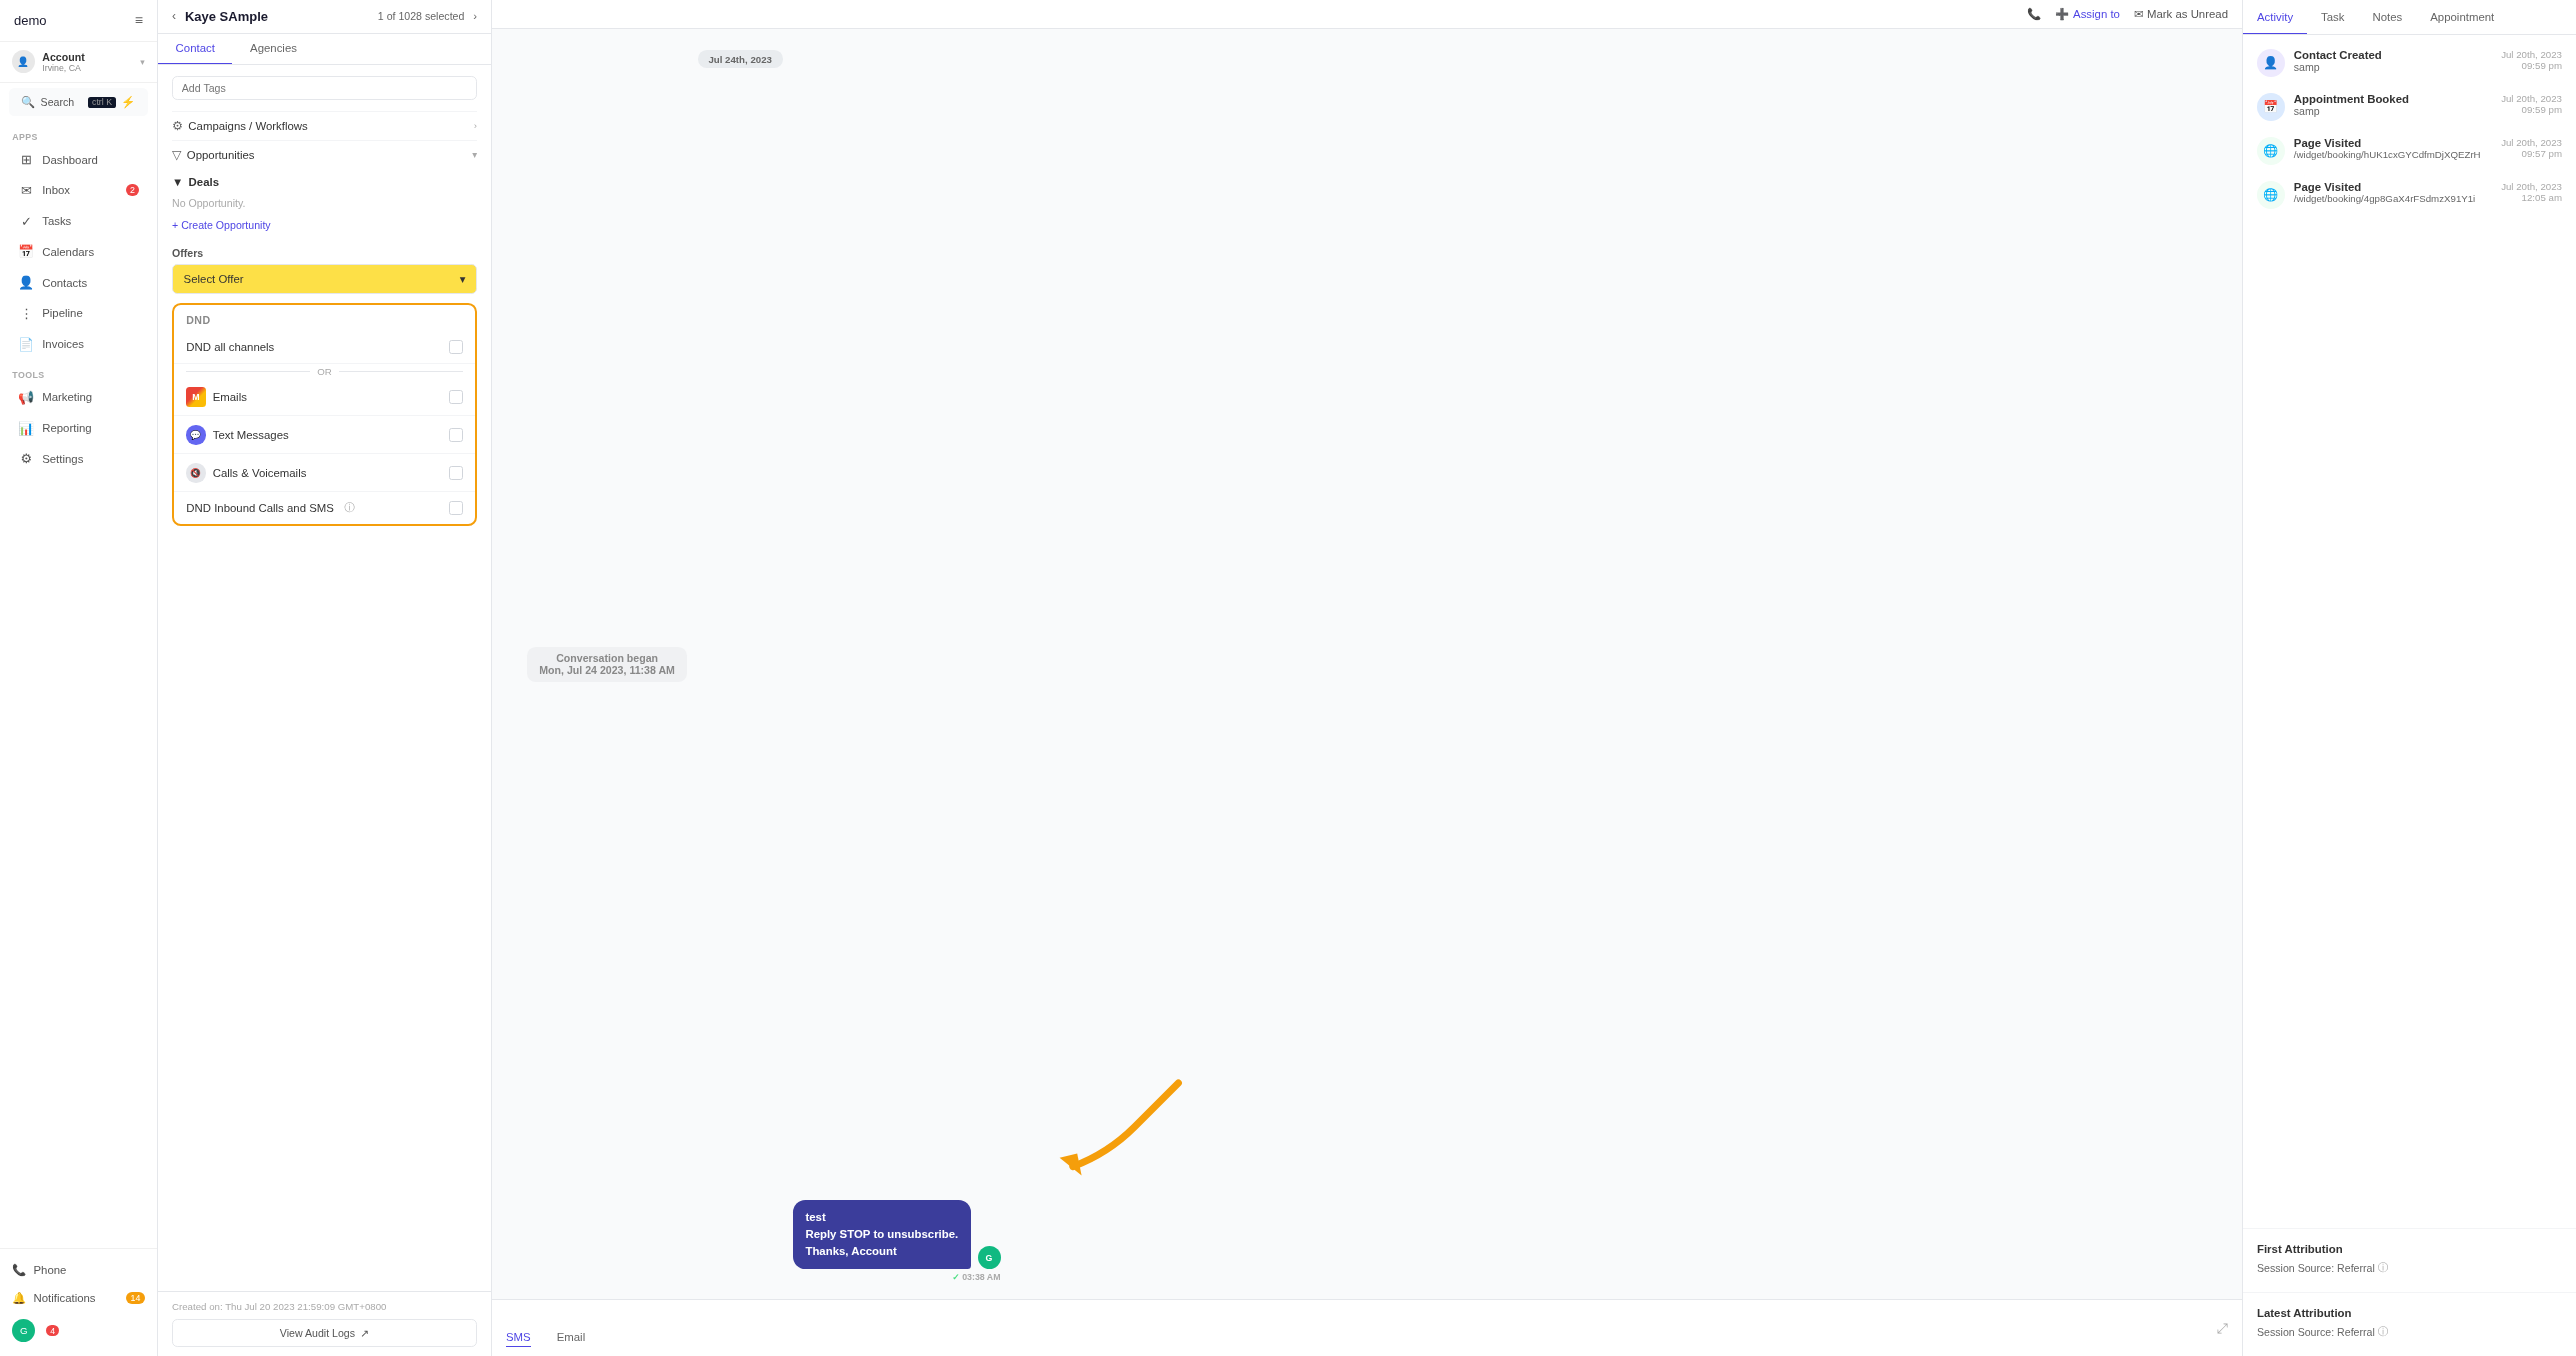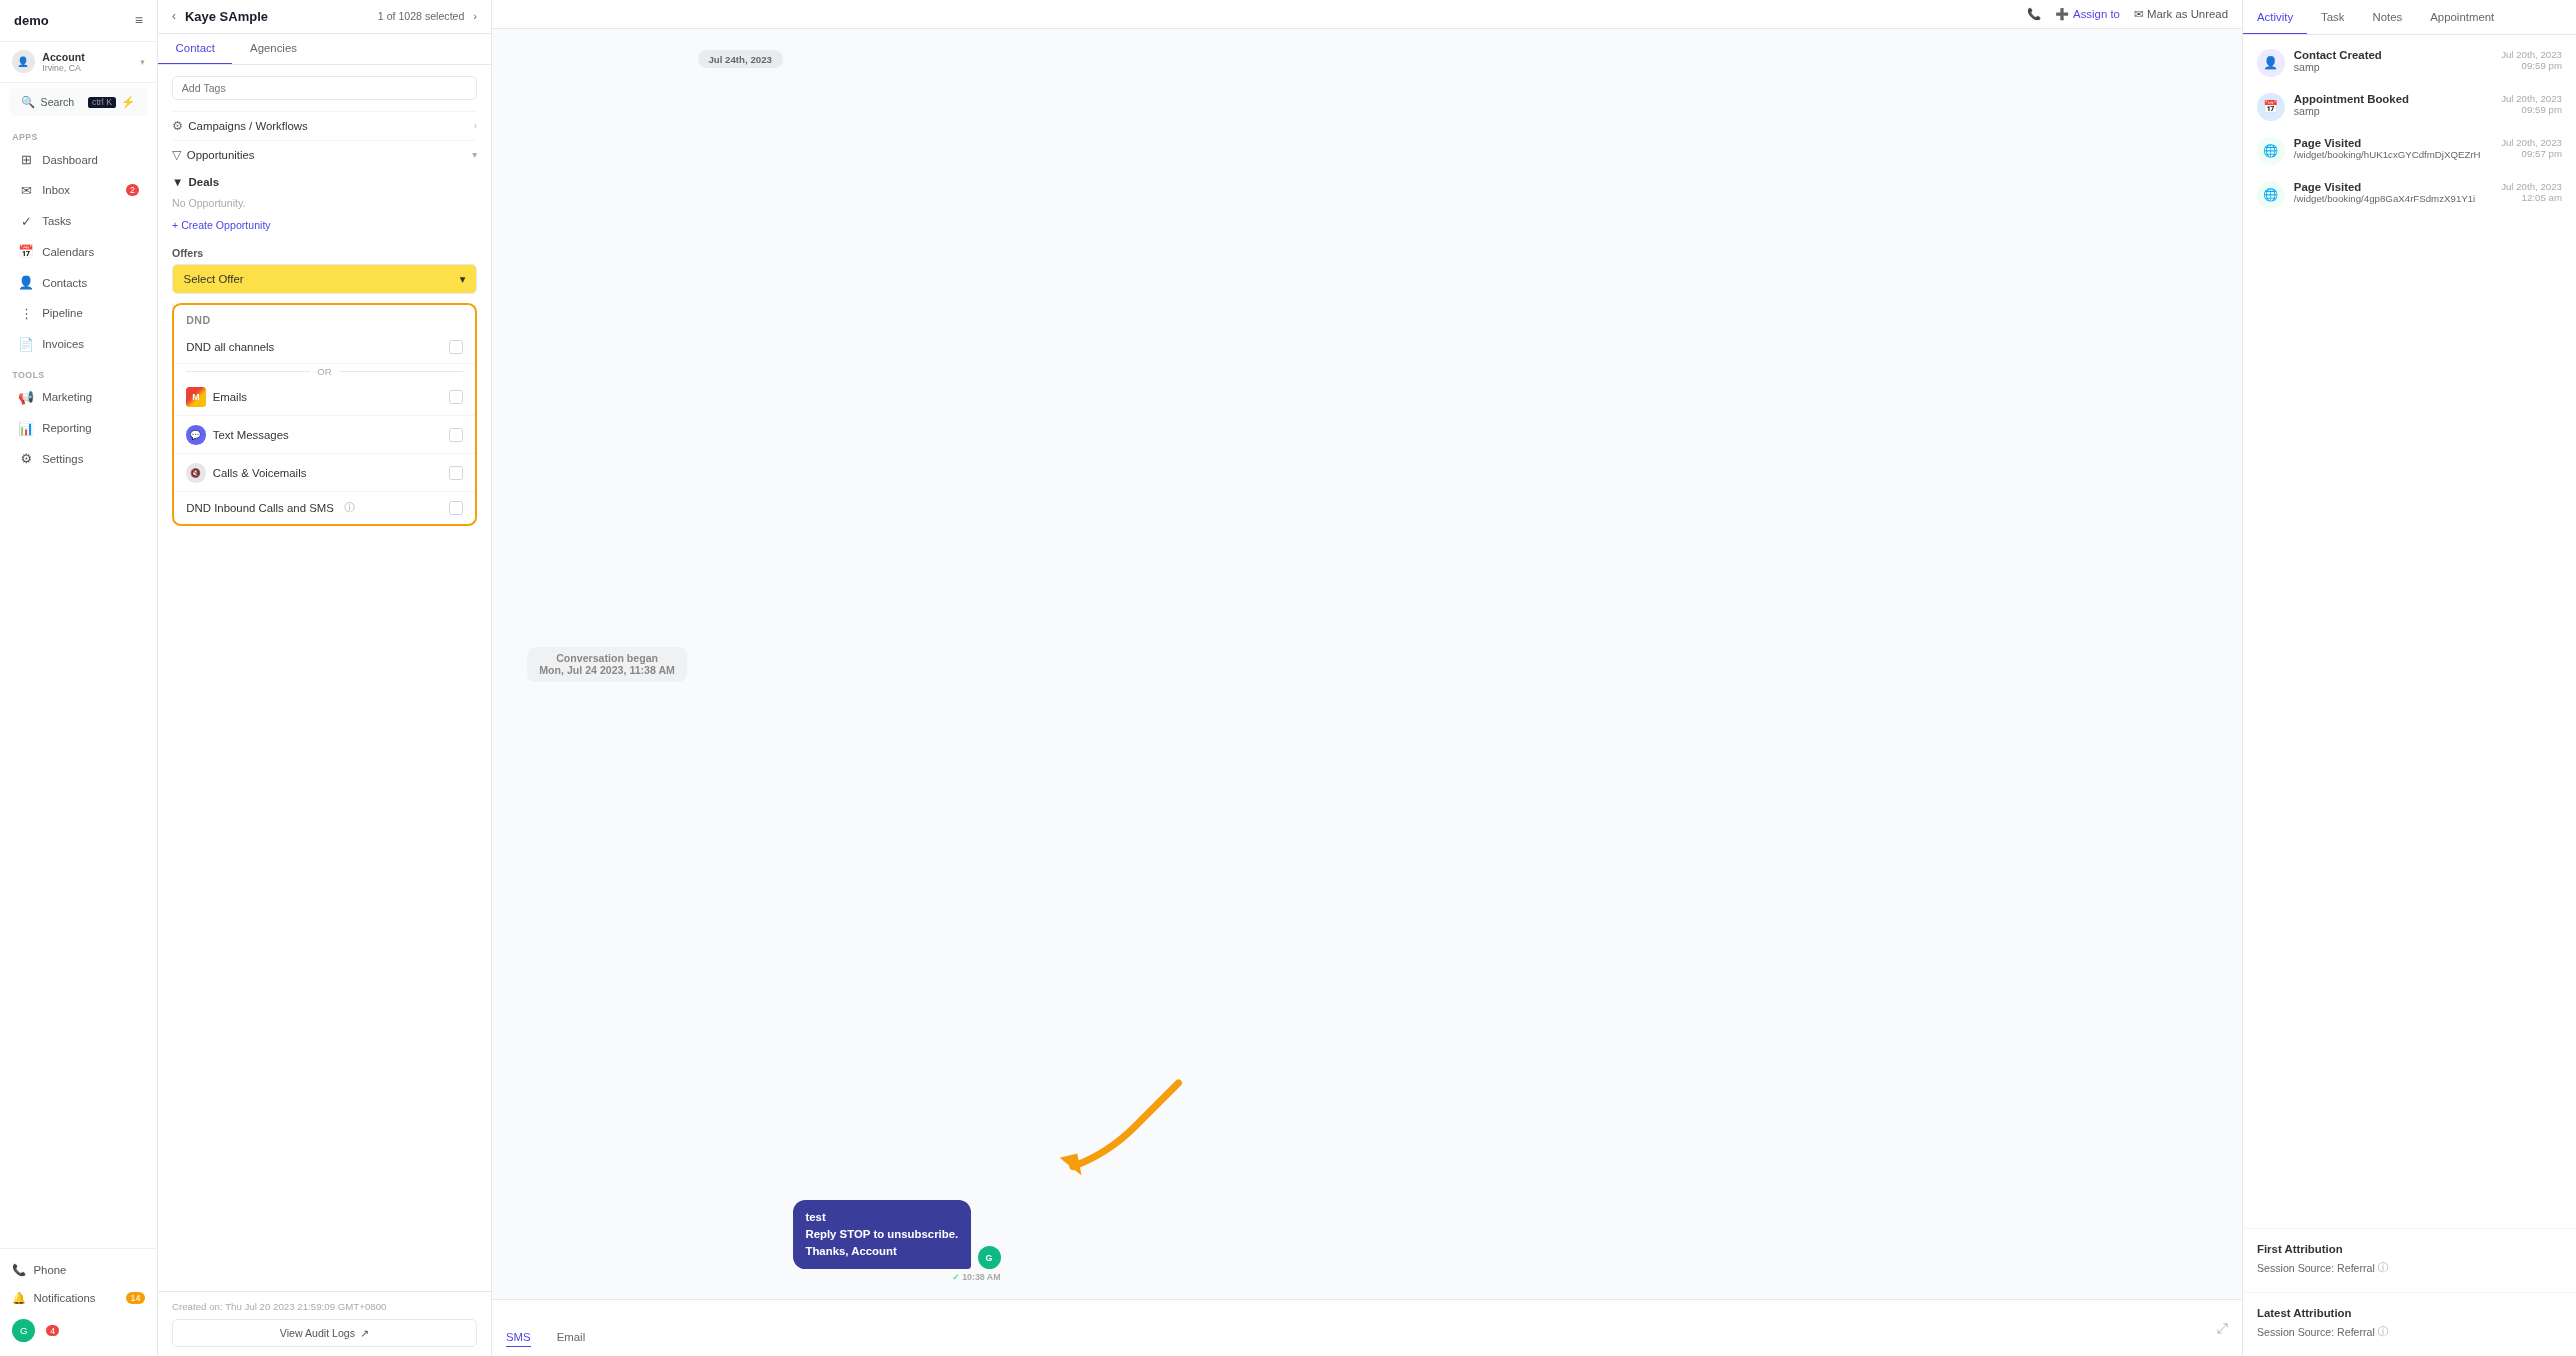--- a/index.html
+++ b/index.html
@@ -1,21 +1,21 @@
 <!DOCTYPE html>
 <html style="font-size:14px"><head>
   <meta charset="utf-8">
   <style>
     * { box-sizing: border-box; margin: 0; padding: 0; }
     body { font-family: -apple-system, BlinkMacSystemFont, 'Segoe UI', sans-serif; background: #f3f4f6; display: flex; height: 100vh; overflow: hidden; font-size: 11.4px; }
 
     
     .sidebar { width: 158px; background: #fff; display: flex; flex-direction: column; border-right: 0.9px solid #e5e7eb; height: 100vh; overflow-y: auto; flex-shrink: 0; }
     .sidebar-logo { padding: 12.3px 14px; display: flex; align-items: center; justify-content: space-between; border-bottom: 0.9px solid #f0f0f0; }
-    .logo-text { font-weight: 700; font-size: 13px; color: #1a1a2e; }
+    .logo-text { font-weight: 400; font-size: 13px; color: #1a1a2e; }
     .sidebar-account { padding: 8.8px 12.3px; display: flex; align-items: center; gap: 7px; cursor: pointer; border-bottom: 0.9px solid #f0f0f0; }
     .account-icon { width: 23px; height: 23px; background: #e8e8e8; border-radius: 50%; display: flex; align-items: center; justify-content: center; font-size: 9.7px; color: #555; }
     .account-info { flex: 1; }
     .account-name { font-size: 10.6px; font-weight: 600; color: #333; }
     .account-loc { font-size: 8.8px; color: #888; }
     .sidebar-search { padding: 7px 12.3px; display: flex; align-items: center; gap: 5.3px; background: #f9fafb; margin: 5.3px 8.8px; border-radius: 5.3px; cursor: pointer; }
     .search-label { font-size: 10.6px; color: #555; flex: 1; }
     .search-shortcut { font-size: 8.8px; color: #999; background: #0f172a; padding: 0.9px 4.4px; border-radius: 2.6px; }
     .sidebar-section { padding: 5.3px 12.3px 1.8px; font-size: 8.8px; font-weight: 600; color: #aaa; text-transform: uppercase; letter-spacing: 0.4px; margin-top: 5.3px; }
     .sidebar-item { padding: 7px 12.3px; display: flex; align-items: center; gap: 7px; cursor: pointer; border-radius: 5.3px; margin: 0.9px 5.3px; color: #555; font-size: 11.4px; }
@@ -338,21 +338,21 @@
           <div style="display:flex;align-items:flex-end;justify-content:flex-end;gap:7px;">
             <div class="bubble bubble-out">
               <span style="white-space: pre-line;">test
 Reply STOP to unsubscribe.
 Thanks, Account</span>
             </div>
             <div style="width:23px;height:23px;background:#10b981;border-radius:50%;display:flex;align-items:center;justify-content:center;color:#fff;font-size:8.8px;flex-shrink:0;">G</div>
           </div>
           <div class="msg-meta">
             <span class="msg-meta-check">✓</span>
-            <span>10:38 AM</span>
+            <span>03:38 AM</span>
           </div>
         </div>
       </div>
 
       <div class="conv-footer">
         <div class="conv-footer-tabs">
           <span class="conv-footer-tab active">SMS</span>
           <span class="conv-footer-tab">Email</span>
         </div>
         <span class="expand-icon">⤢</span>

